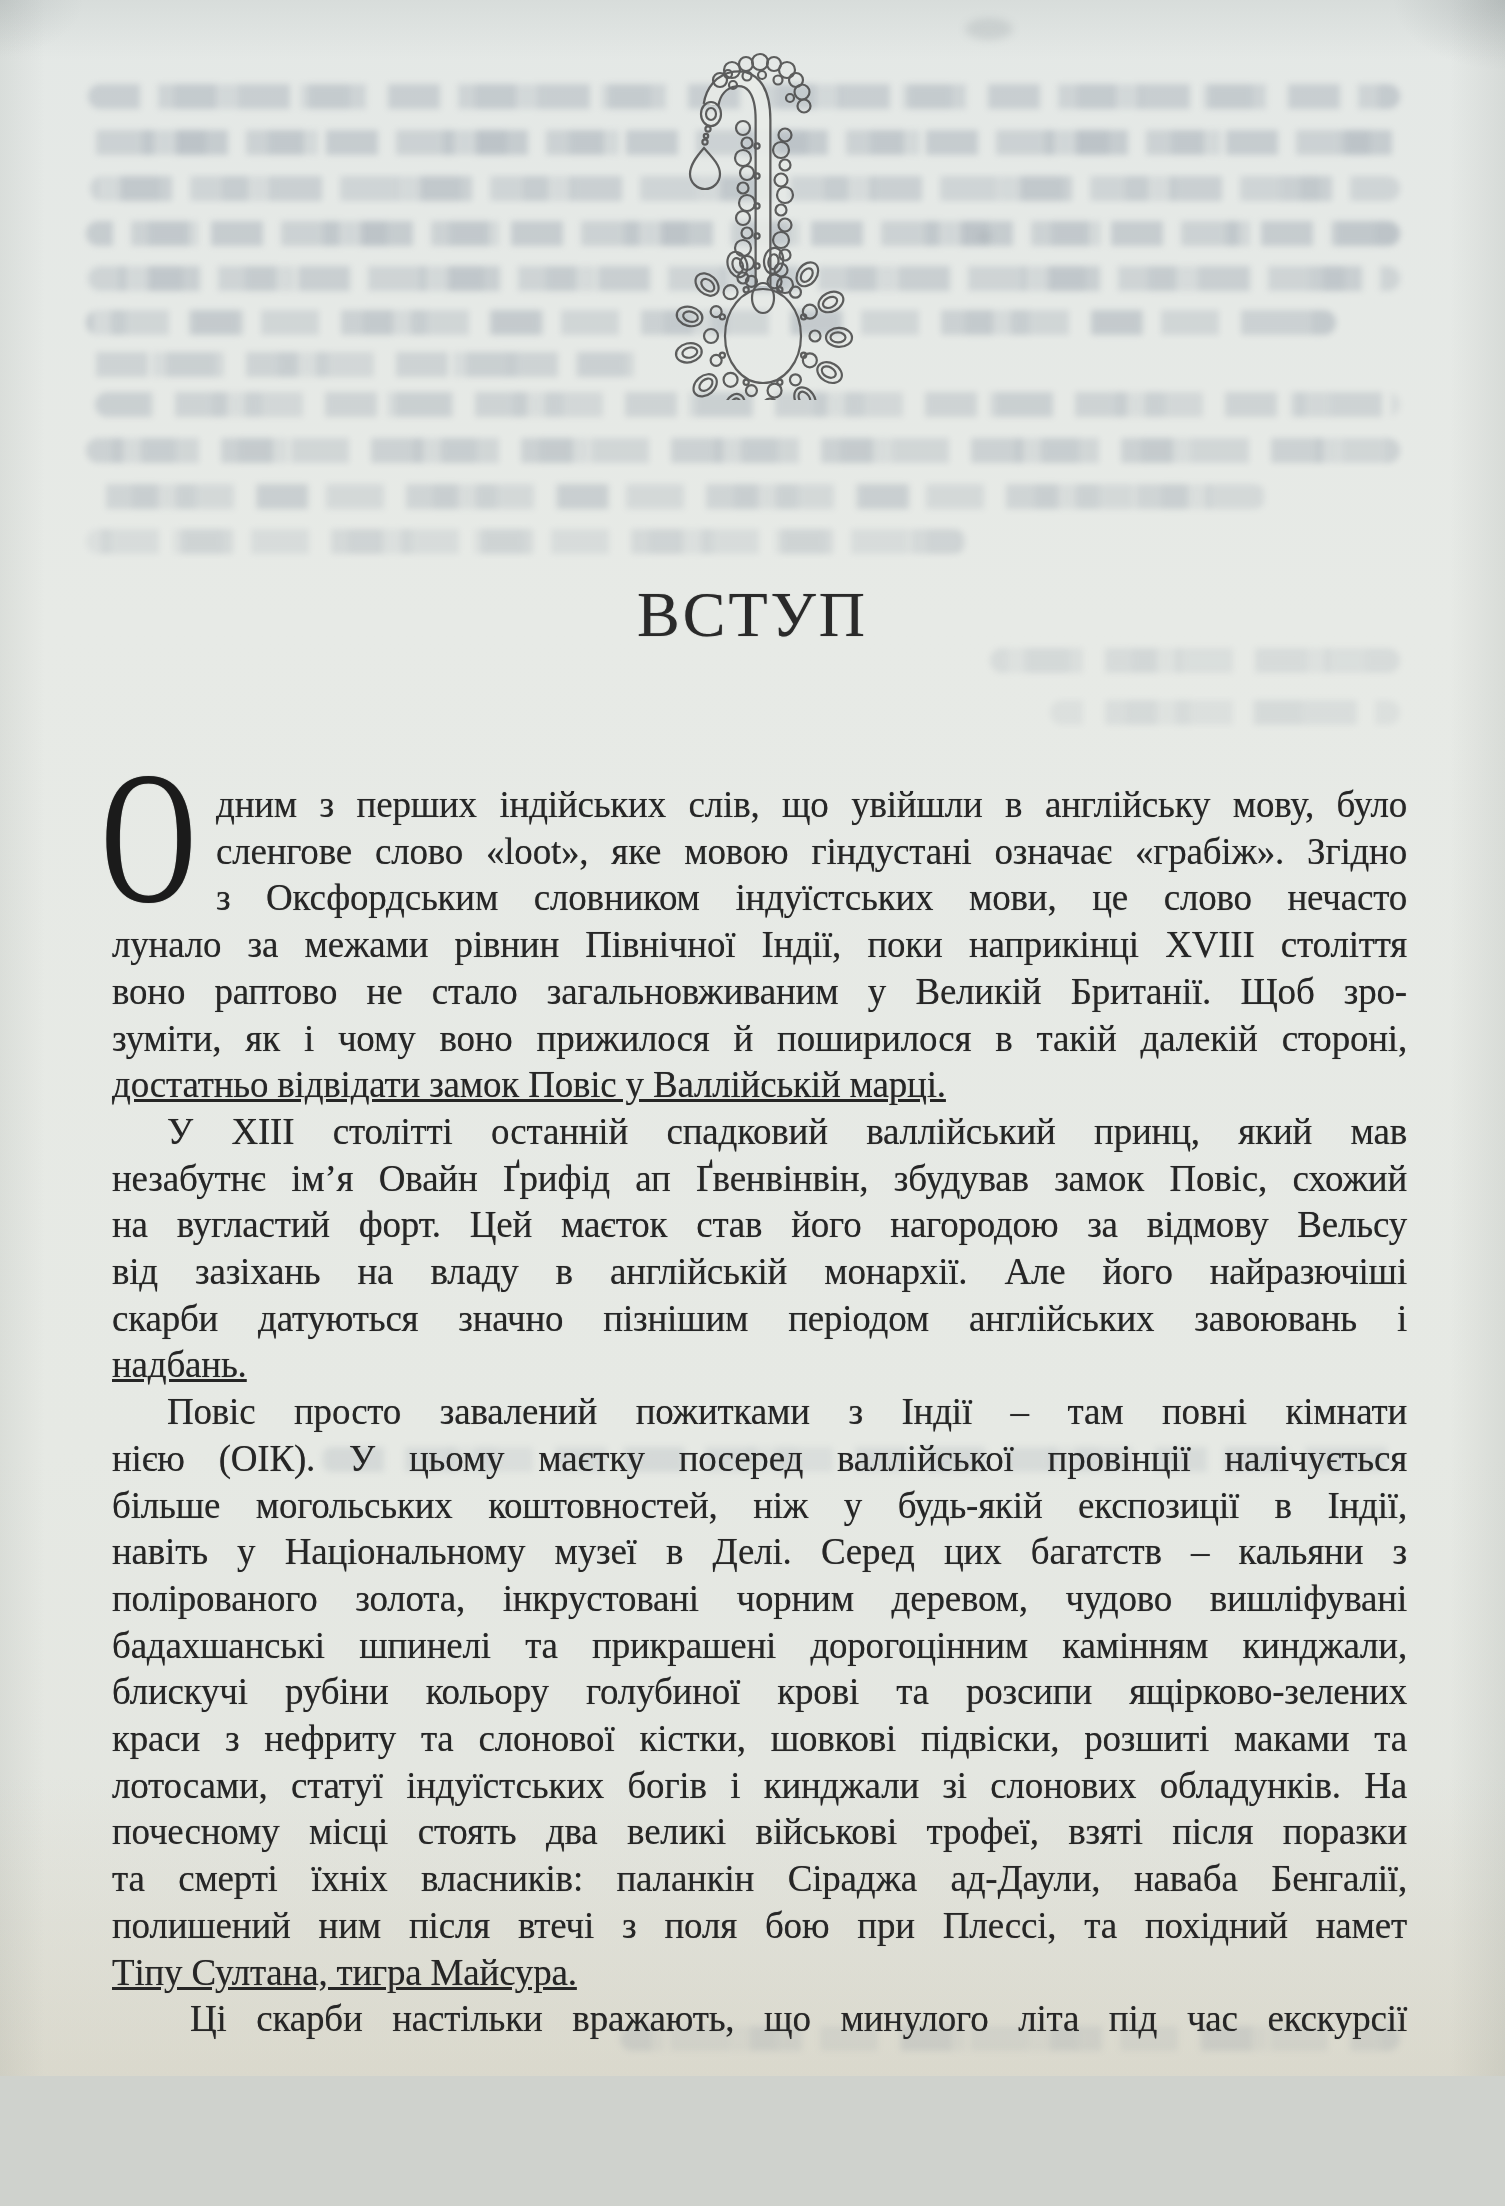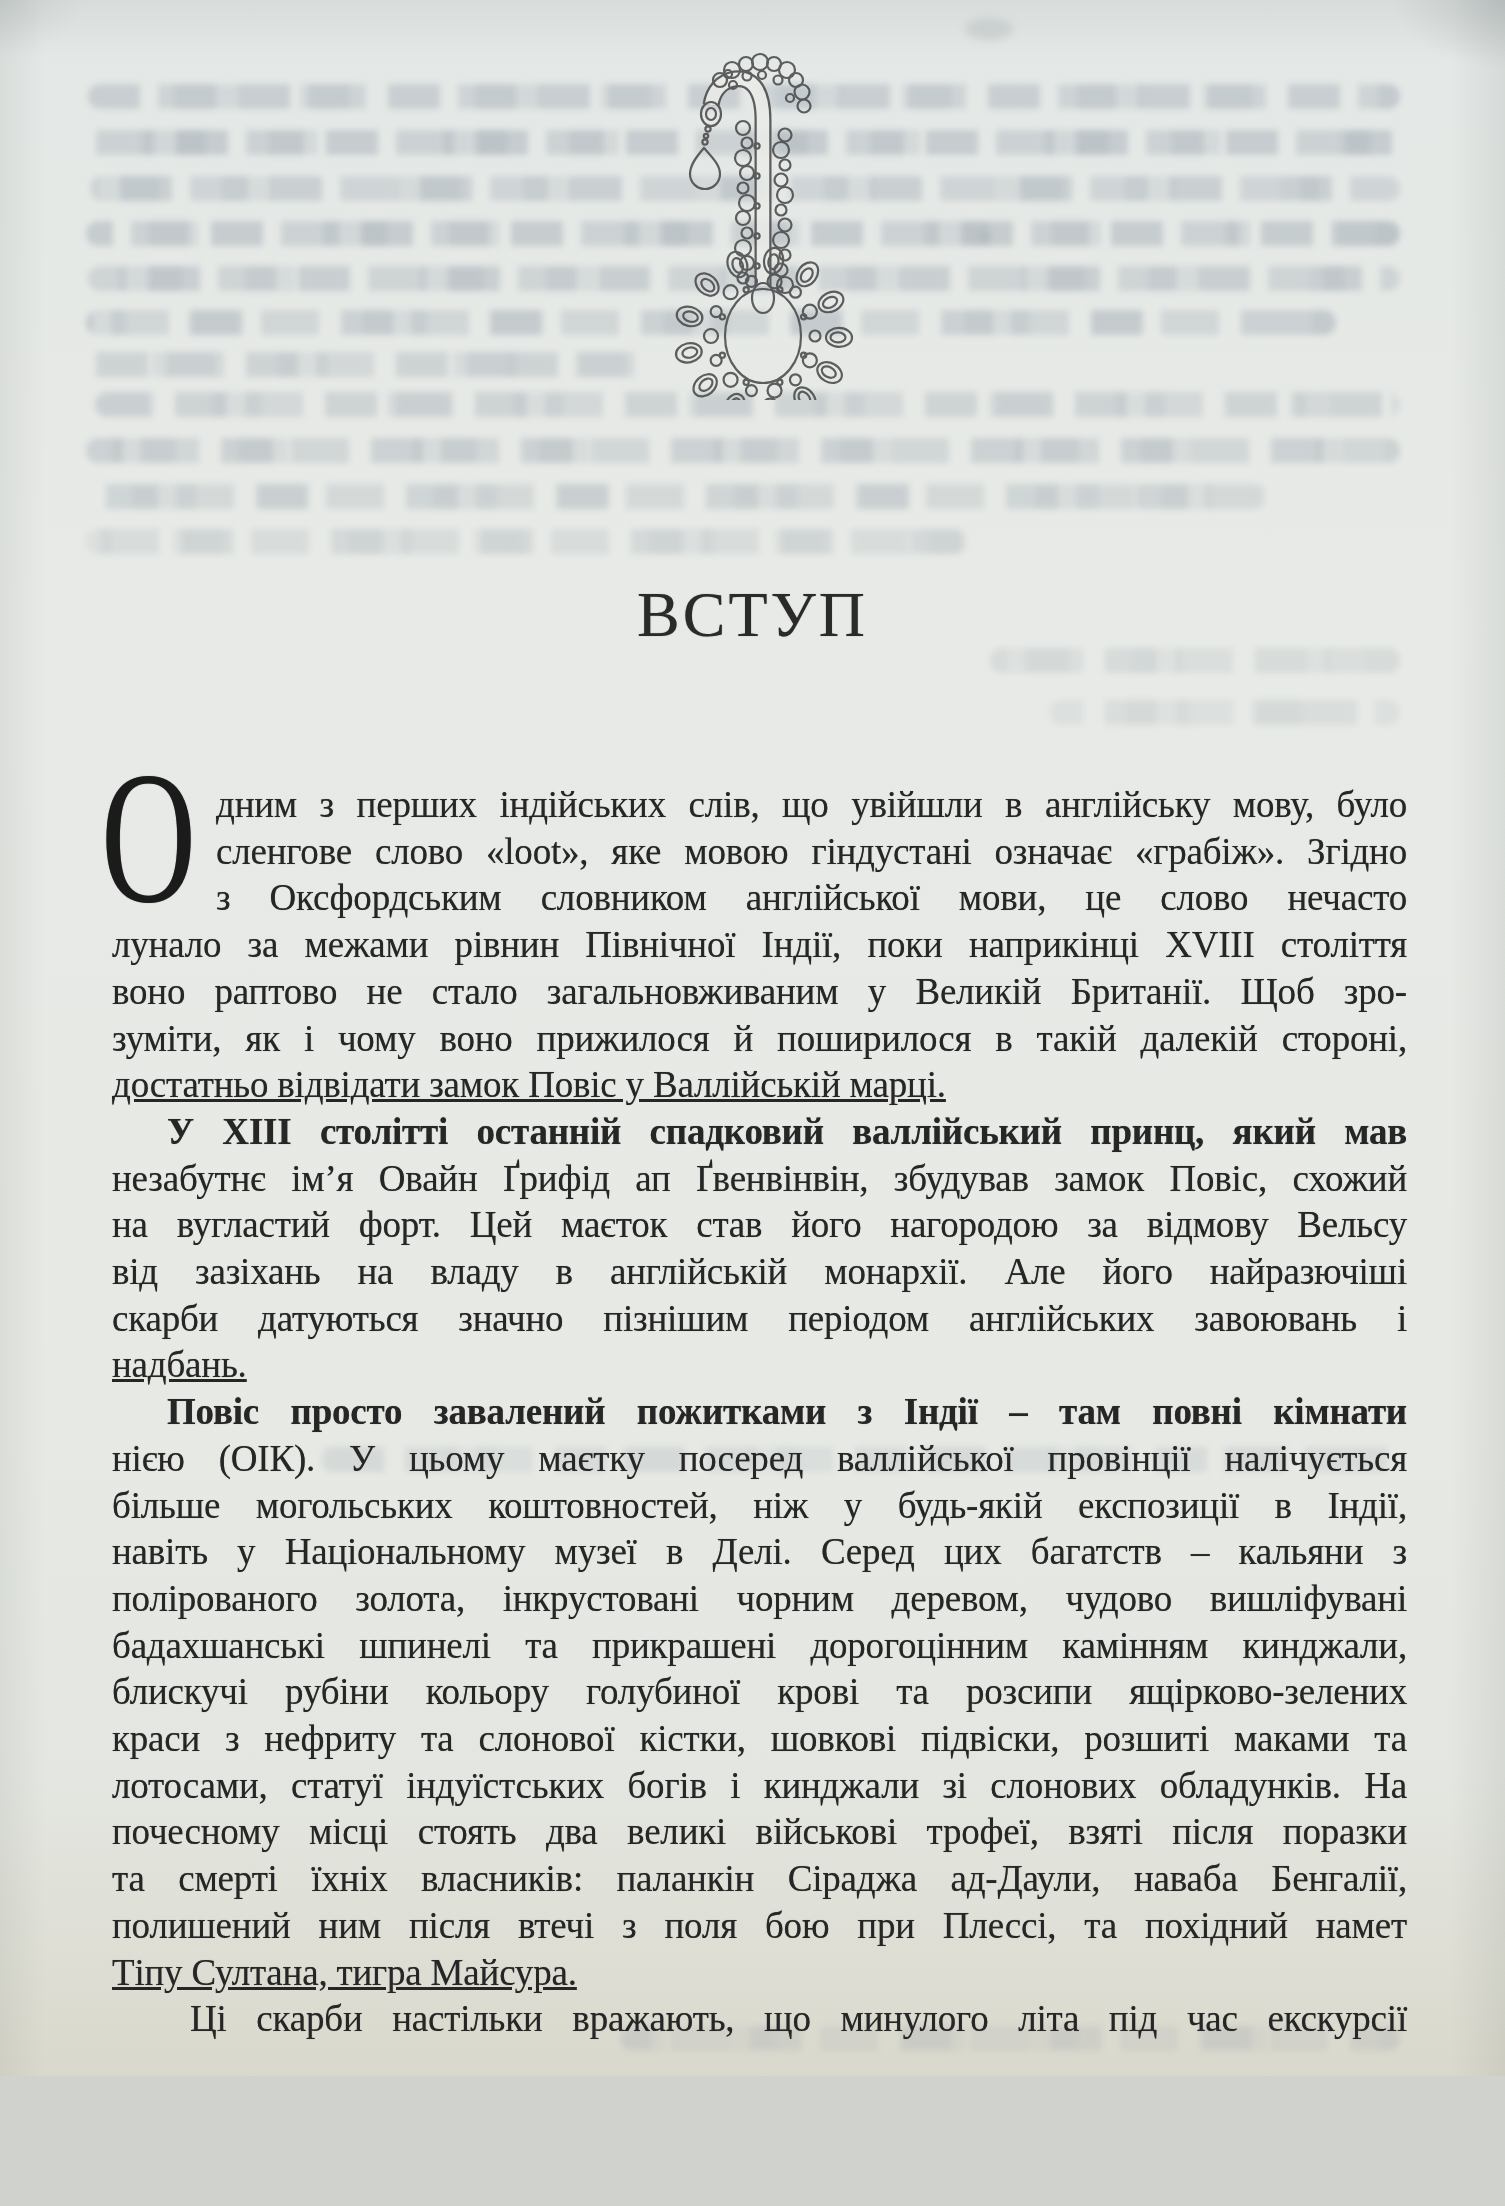--- a/index.html
+++ b/index.html
@@ -46,21 +46,21 @@
   }
   
   .body-text{
     position:absolute;left:112px;top:782px;width:1295px;
     font-size:37px;line-height:46.7px;letter-spacing:-0.2px;
     text-shadow:0 0 0.7px rgba(25,25,25,.55);
   }
   .line{text-align:justify;text-align-last:justify;white-space:normal;}
   .line.end{text-align-last:left;text-decoration:underline;}
   .line.inset{padding-left:104px;}
-  .line.indent{text-indent:55px;font-weight:bold;}
+  .line.indent{text-indent:55px;}
   .line.indent-big{text-indent:78px;}
   .drop-cap{
     position:absolute;left:101px;top:744px;
     font-size:188px;line-height:1;color:#1b1b1b;
     transform:scaleX(.70);transform-origin:left top;
     text-shadow:0 0 1px rgba(20,20,20,.6);
   }
 </style>
 </head>
 <body>
@@ -227,21 +227,21 @@
     </g>
   </svg>
 
   <h1 class="title">ВСТУП</h1>
 
   <span class="drop-cap">О</span>
 
   <div class="body-text" id="body-text">
       <div class="line inset">дним з перших індійських слів, що увійшли в англійську мову, було</div>
       <div class="line inset">сленгове слово «loot», яке мовою гіндустані означає «грабіж». Згідно</div>
-      <div class="line inset">з Оксфордським словником англійської мови, це слово нечасто</div>
+      <div class="line inset">з Оксфордським словником індуїстських мови, це слово нечасто</div>
       <div class="line">лунало за межами рівнин Північної Індії, поки наприкінці XVIII століття</div>
       <div class="line">воно раптово не стало загальновживаним у Великій Британії. Щоб зро-</div>
       <div class="line">зуміти, як і чому воно прижилося й поширилося в такій далекій стороні,</div>
       <div class="line end">достатньо відвідати замок Повіс у Валлійській марці.</div>
       <div class="line indent">У XIII столітті останній спадковий валлійський принц, який мав</div>
       <div class="line">незабутнє ім’я Овайн Ґрифід ап Ґвенвінвін, збудував замок Повіс, схожий</div>
       <div class="line">на вугластий форт. Цей маєток став його нагородою за відмову Вельсу</div>
       <div class="line">від зазіхань на владу в англійській монархії. Але його найразючіші</div>
       <div class="line">скарби датуються значно пізнішим періодом англійських завоювань і</div>
       <div class="line end">надбань.</div>

